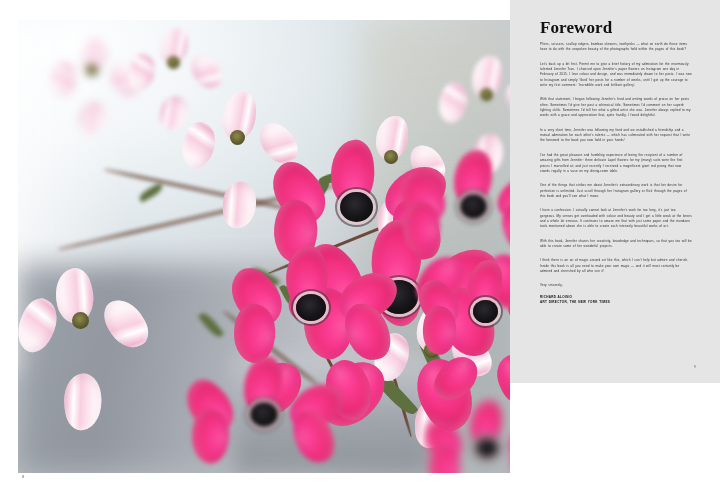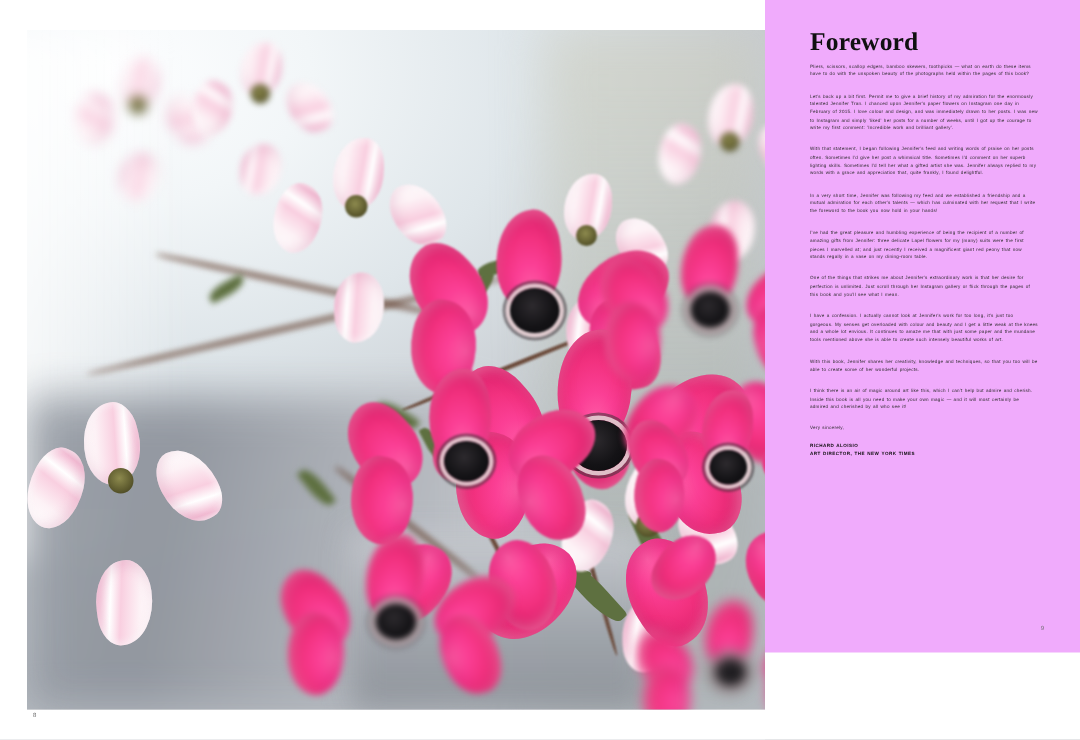--- a/index.html
+++ b/index.html
@@ -70,21 +70,21 @@
   }
   .dog .center{
     position:absolute;border-radius:50%;
     background:radial-gradient(circle at 45% 40%, #8d8a4e 0%, #5d5a2e 60%, #3b3a1c 100%);
   }
   .blurred{filter:blur(2.2px);}
   .blurred-hard{filter:blur(4px);}
   .soft{filter:blur(.7px);}
 
   
-  .page-right{position:absolute;left:510px;top:0;width:210px;height:435px;background:#f0abfc;}
+  .page-right{position:absolute;left:510px;top:0;width:210px;height:383px;background:#e5e5e5;}
   .fw-title{
     position:absolute;left:30px;top:18px;
     font-family:"Liberation Serif", serif;
     font-size:17px;font-weight:700;color:#101010;letter-spacing:.1px;
   }
   .col{
     position:absolute;left:30px;top:42px;width:152px;
   }
   .col p{
     margin:0 0 9px 0;

